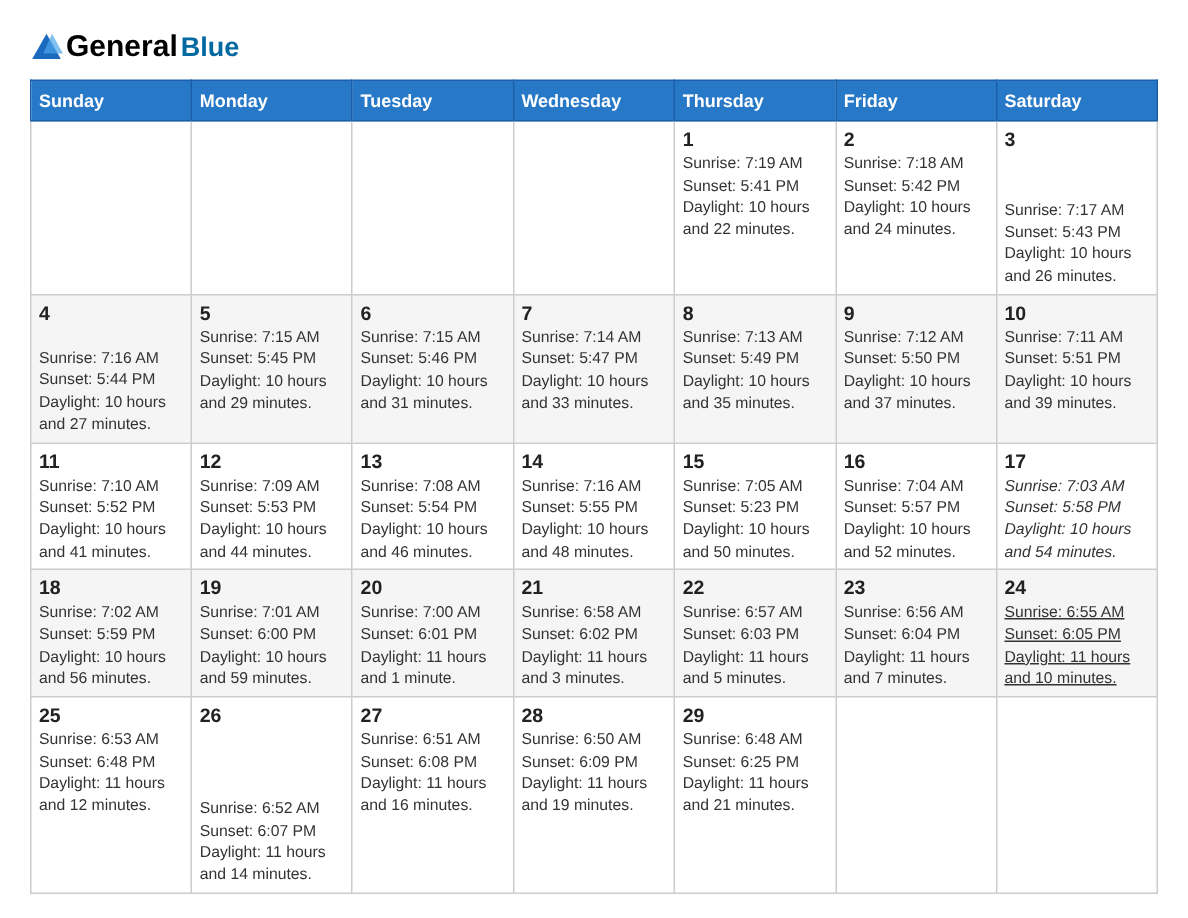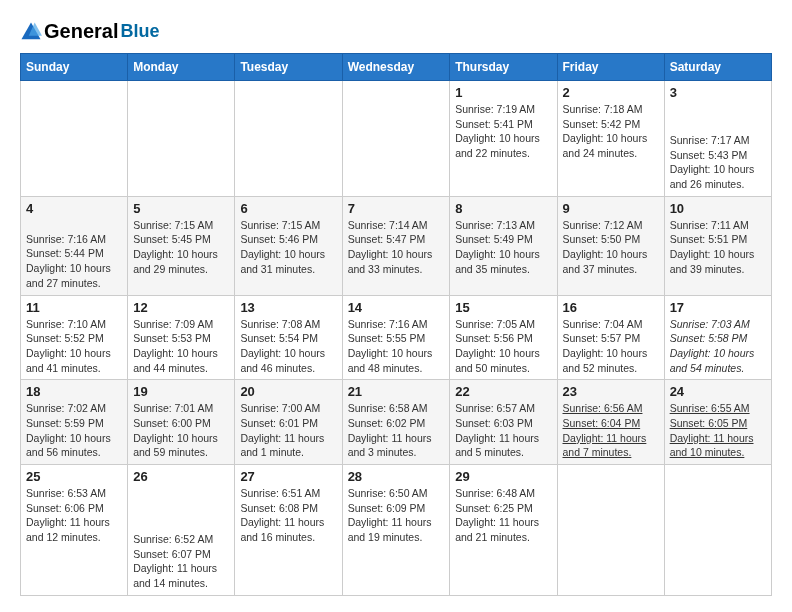--- a/index.html
+++ b/index.html
@@ -207,21 +207,21 @@
         <td>
           <div class="day-num">14</div>
           <div class="day-info" style="white-space: pre-line;">Sunrise: 7:16 AM
 Sunset: 5:55 PM
 Daylight: 10 hours
 and 48 minutes.</div>
         </td>
         <td>
           <div class="day-num">15</div>
           <div class="day-info" style="white-space: pre-line;">Sunrise: 7:05 AM
-Sunset: 5:56 PM
+Sunset: 5:23 PM
 Daylight: 10 hours
 and 50 minutes.</div>
         </td>
         <td>
           <div class="day-num">16</div>
           <div class="day-info" style="white-space: pre-line;">Sunrise: 7:04 AM
 Sunset: 5:57 PM
 Daylight: 10 hours
 and 52 minutes.</div>
         </td>
@@ -264,38 +264,38 @@
         </td>
         <td>
           <div class="day-num">22</div>
           <div class="day-info" style="white-space: pre-line;">Sunrise: 6:57 AM
 Sunset: 6:03 PM
 Daylight: 11 hours
 and 5 minutes.</div>
         </td>
         <td>
           <div class="day-num">23</div>
-          <div class="day-info" style="white-space: pre-line; text-decoration: underline;">Sunrise: 6:56 AM
+          <div class="day-info" style="white-space: pre-line;">Sunrise: 6:56 AM
 Sunset: 6:04 PM
 Daylight: 11 hours
 and 7 minutes.</div>
         </td>
         <td>
           <div class="day-num">24</div>
           <div class="day-info" style="white-space: pre-line; text-decoration: underline;">Sunrise: 6:55 AM
 Sunset: 6:05 PM
 Daylight: 11 hours
 and 10 minutes.</div>
         </td>
       </tr>
       <tr>
         <td>
           <div class="day-num">25</div>
           <div class="day-info" style="white-space: pre-line;">Sunrise: 6:53 AM
-Sunset: 6:06 PM
+Sunset: 6:48 PM
 Daylight: 11 hours
 and 12 minutes.</div>
         </td>
         <td>
           <div class="day-num">26</div>
           <div class="day-info" style="white-space: pre-line; margin-top: 48px;">Sunrise: 6:52 AM
 Sunset: 6:07 PM
 Daylight: 11 hours
 and 14 minutes.</div>
         </td>

